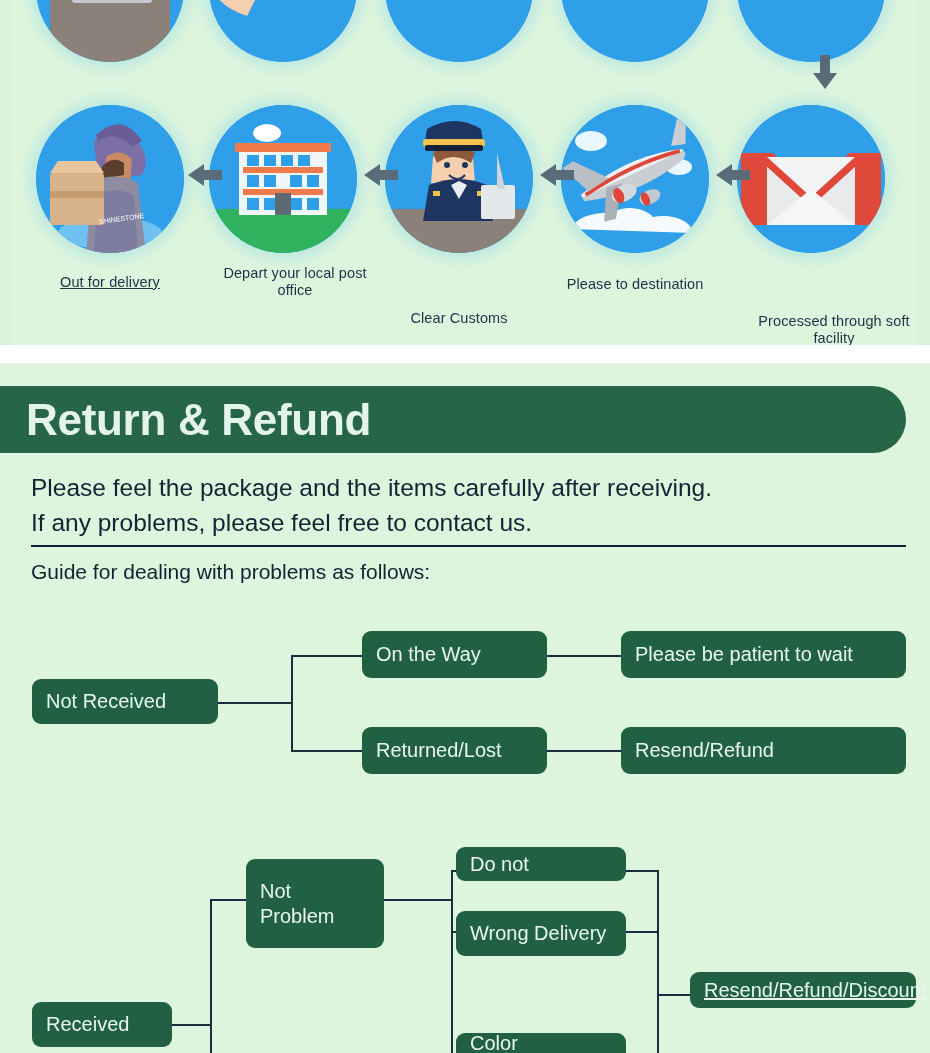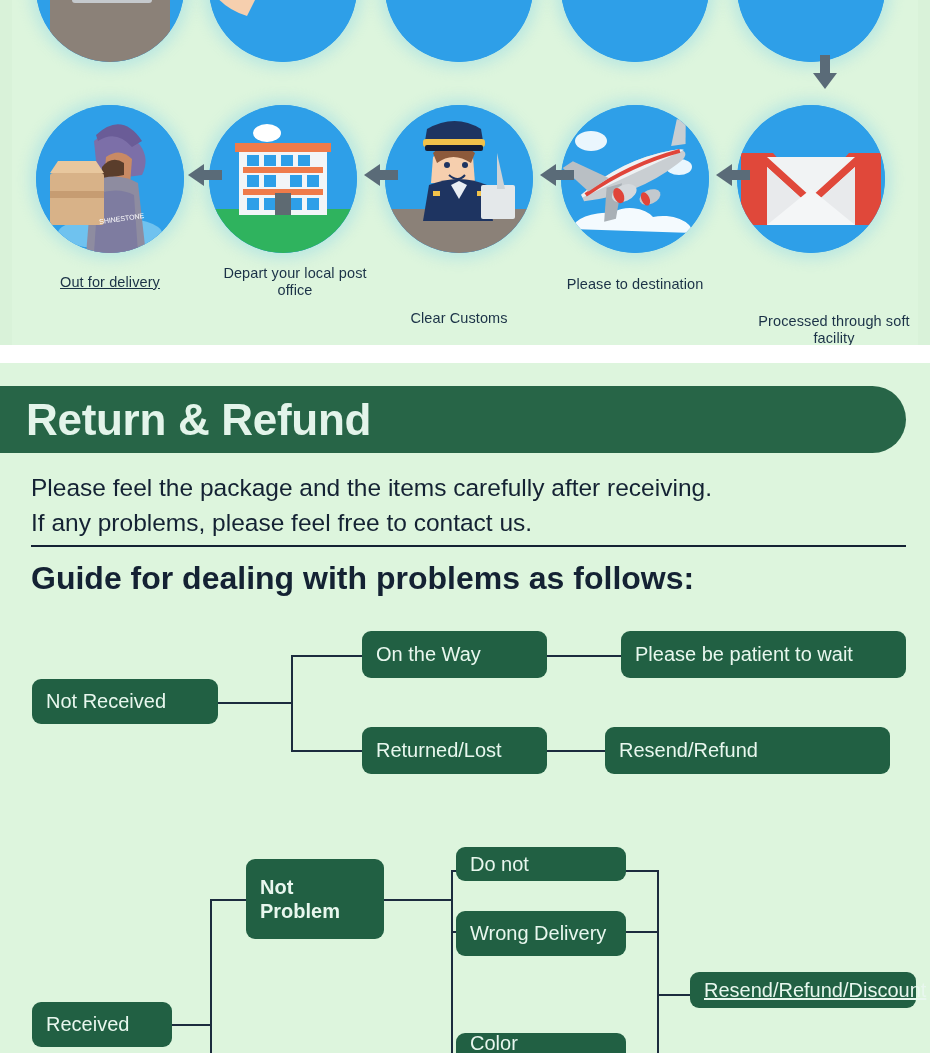--- a/index.html
+++ b/index.html
@@ -114,24 +114,23 @@
   .rr-rule {
     position: absolute;
     left: 31px; top: 182px;
     width: 875px; height: 2px;
     background: #142233;
   }
 
   .rr-guide {
     position: absolute;
     left: 31px; top: 197px;
-    font-size: 32px;
+    font-size: 21px;
     color: #142233;
     white-space: nowrap;
-    font-weight: bold;
   }
 
   
   .flow { position: absolute; left: 0; top: 0; width: 930px; height: 690px; }
 
   .node {
     position: absolute;
     background: #216043;
     border-radius: 9px;
     color: #e8f7ee;
@@ -390,21 +389,21 @@
       <div class="conn h" style="left:546px; top:387px; width:76px;"></div>
 
       <div class="node" style="left:32px; top:316px; width:186px; height:45px;">Not Received</div>
 
       <div class="node" style="left:362px; top:268px; width:185px; height:47px;">On the Way</div>
 
       <div class="node" style="left:621px; top:268px; width:285px; height:47px;">Please be patient to wait</div>
 
       <div class="node" style="left:362px; top:364px; width:185px; height:47px;">Returned/Lost</div>
 
-      <div class="node" style="left:605px; top:364px; width:285px; height:47px;">Resend/Refund</div>
+      <div class="node" style="left:621px; top:364px; width:285px; height:47px;">Resend/Refund</div>
     </div>
 
     <div class="flow">
 
       <div class="conn h" style="left:172px; top:661px; width:40px;"></div>
       <div class="conn v" style="left:210px; top:536px; height:154px;"></div>
       <div class="conn h" style="left:210px; top:536px; width:36px;"></div>
 
       <div class="conn h" style="left:384px; top:536px; width:68px;"></div>
       <div class="conn v" style="left:451px; top:507px; height:62px;"></div>
@@ -413,21 +412,21 @@
 
       <div class="conn h" style="left:626px; top:507px; width:32px;"></div>
       <div class="conn h" style="left:626px; top:568px; width:32px;"></div>
       <div class="conn v" style="left:657px; top:507px; height:190px;"></div>
       <div class="conn h" style="left:657px; top:631px; width:34px;"></div>
 
       <div class="conn v" style="left:451px; top:568px; height:124px;"></div>
 
       <div class="node" style="left:32px; top:639px; width:140px; height:45px;">Received</div>
 
-      <div class="node tall" style="left:246px; top:496px; width:138px; height:80px;font-weight:bold;">Not
+      <div class="node tall" style="left:246px; top:496px; width:138px; height:89px;">Not
 Problem</div>
 
       <div class="node" style="left:456px; top:484px; width:170px; height:34px;">Do not</div>
 
       <div class="node" style="left:456px; top:548px; width:170px; height:45px;">Wrong Delivery</div>
 
       <div class="node" style="left:456px; top:670px; width:170px; height:45px;">Color Difference</div>
 
       <div class="node" style="left:690px; top:609px; width:226px; height:36px;text-decoration:underline;">Resend/Refund/Discount</div>
     </div>

